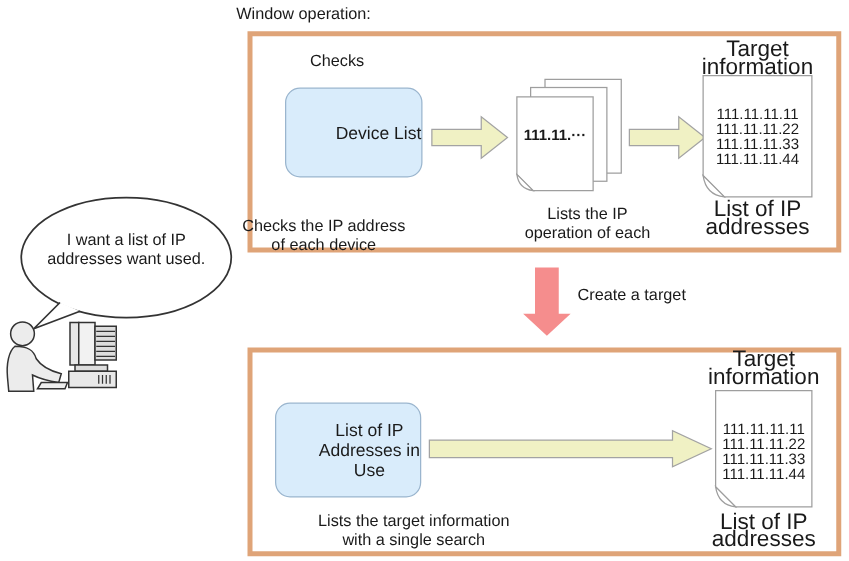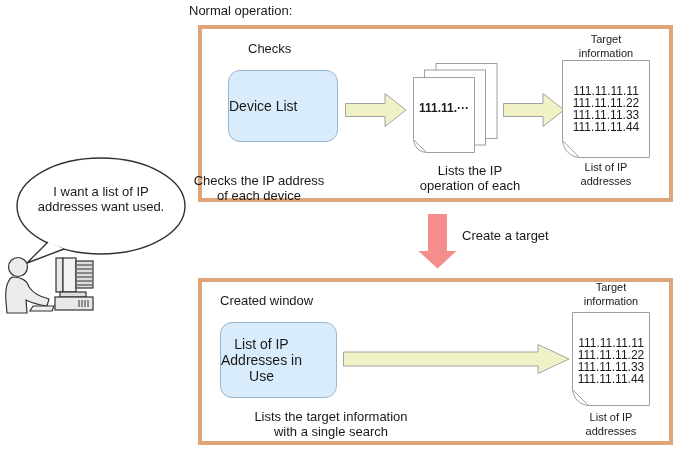--- a/index.html
+++ b/index.html
@@ -10,27 +10,27 @@
   }
   .abs{position:absolute;}
   .lbl{font-size:13px;line-height:15px;white-space:pre-line;}
   .center{text-align:center;}
   .panel{
     position:absolute;background:#fff;
     border:4px solid #dfa478;box-sizing:border-box;
   }
   .screen-box{
     position:absolute;background:#d9ecfb;border:1px solid #9ab5ce;
-    border-radius:12px;display:flex;align-items:center;justify-content:flex-start;
+    border-radius:12px;display:flex;align-items:center;justify-content:flex-end;
     box-sizing:border-box;
   }
   .boxlbl{font-size:14px;line-height:16px;text-align:center;white-space:pre-line;}
   .doc-ip{font-size:12px;line-height:12px;text-align:center;letter-spacing:0px;}
   .papers-num{font-size:12px;text-align:center;}
-  .doc-lbl{font-size:11px;line-height:14px;text-align:center;white-space:pre-line;}
+  .doc-lbl{font-size:18px;line-height:14px;text-align:center;white-space:pre-line;}
   svg{display:block;overflow:visible;}
 </style>
 </head>
 <body>
 
 <div class="canvas">
 
   <svg class="abs" style="left:0;top:150px;" width="200" height="200" viewBox="0 0 200 200">
     <ellipse cx="101" cy="56" rx="84" ry="48" fill="#fff" stroke="#333" stroke-width="1.4"></ellipse>
     <path d="M 48 92 L 27 113 L 64 99" fill="#fff" stroke="#333" stroke-width="1.4"></path>
@@ -43,21 +43,21 @@
     <rect x="76" y="111" width="17" height="27" fill="#dddddd" stroke="#333" stroke-width="1.2"></rect>
     <path d="M77 115 H92 M77 119 H92 M77 123 H92 M77 127 H92 M77 131 H92 M77 135 H92" stroke="#333" stroke-width="1"></path>
     <rect x="60" y="142" width="26" height="5" fill="#dddddd" stroke="#333" stroke-width="1.2"></rect>
     <rect x="55" y="147" width="38" height="13" fill="#e8e8e8" stroke="#333" stroke-width="1.2"></rect>
     <path d="M79 150 V157 M82 150 V157 M85 150 V157 M88 150 V157" stroke="#333" stroke-width="1"></path>
     <polygon points="33,156 54,156 52,161 30,161" fill="#eeeeee" stroke="#333" stroke-width="1.2"></polygon>
   </svg>
   <div class="abs lbl center" style="left:26px;top:184px;width:150px;">I want a list of IP
 addresses want used.</div>
 
-  <div class="abs lbl" style="left:189px;top:3px;">Normal operation:</div>
+  <div class="abs lbl" style="left:189px;top:3px;">Window operation:</div>
 
   <div class="panel" style="left:198px;top:25px;width:475px;height:177px;">
 
     <div class="abs lbl" style="left:46px;top:12px;">Checks</div>
 
     <div class="screen-box" style="left:26px;top:41px;width:110px;height:72px;">
       <div class="boxlbl">Device List</div>
     </div>
 
     <div class="abs lbl center" style="left:-18px;top:144px;width:150px;">Checks the IP address
@@ -99,21 +99,20 @@
   </div>
 
   <svg class="abs" style="left:418px;top:214px;" width="39" height="55" viewBox="0 0 39 55">
     <polygon points="10,0 29,0 29,37 38.5,37 19.5,54.5 0.5,37 10,37" fill="#f58d8d"></polygon>
   </svg>
   <div class="abs lbl" style="left:462px;top:228px;">Create a target</div>
 
 
   <div class="panel" style="left:198px;top:278px;width:475px;height:167px;">
 
-    <div class="abs lbl" style="left:18px;top:11px;">Created window</div>
 
     <div class="screen-box" style="left:18px;top:40px;width:117px;height:76px;">
       <div class="boxlbl">List of IP
 Addresses in
 Use</div>
     </div>
 
     <div class="abs lbl center" style="left:0px;top:127px;width:170px;margin-left:44px;">Lists the target information
 with a single search</div>
 

